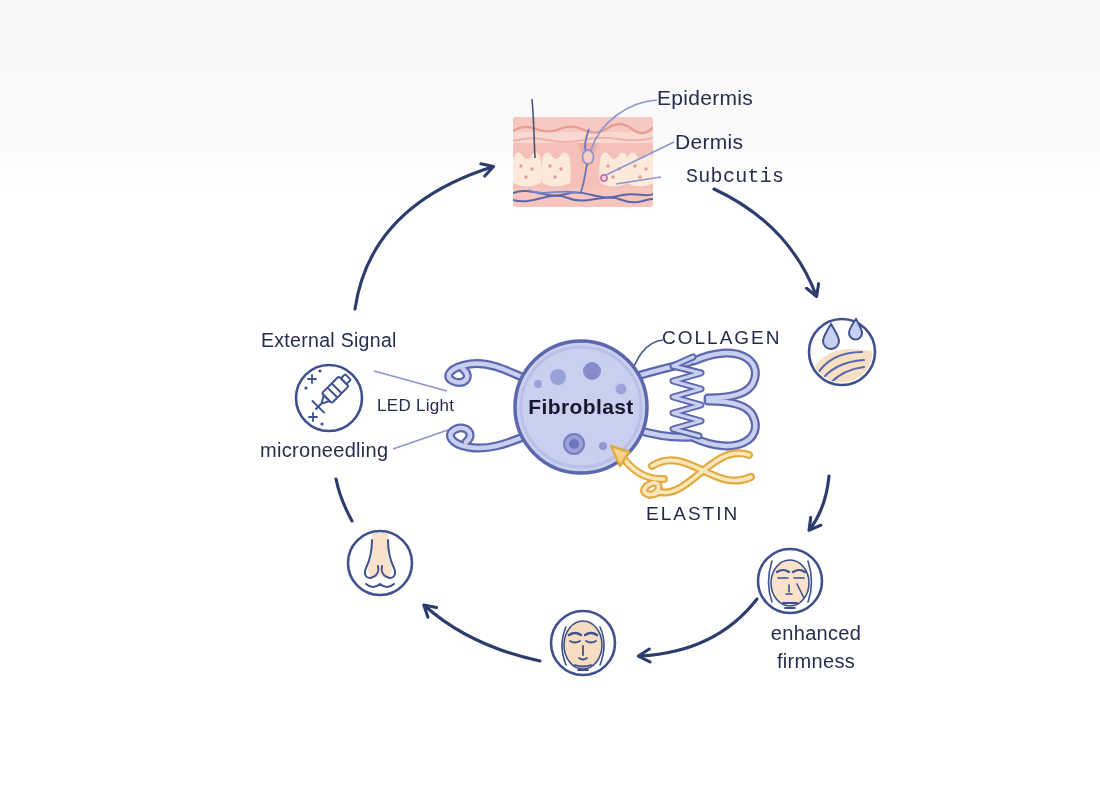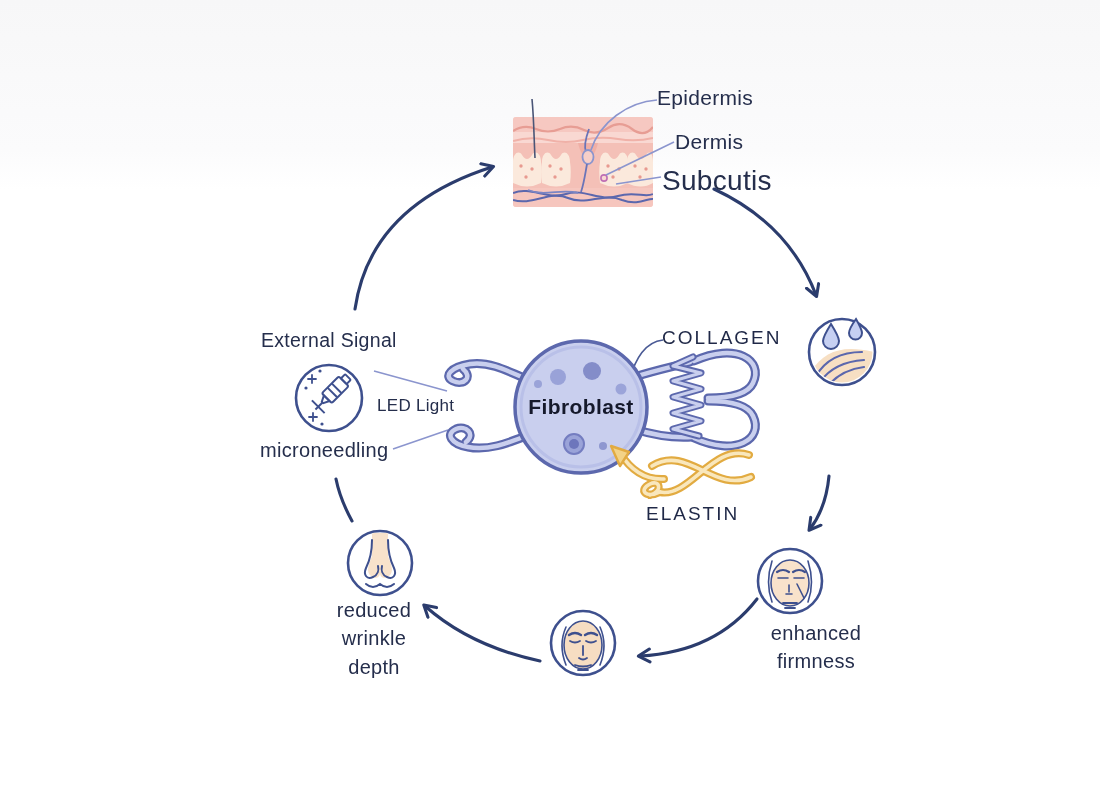--- a/index.html
+++ b/index.html
@@ -244,36 +244,33 @@
     <g fill="none" stroke="#3e508e" stroke-width="2" stroke-linecap="round">
       <path d="M372 540 C372 552 370 560 366 568 C363 575 367 580 373 577 C378 575 379 570 378 566"></path>
       <path d="M388 540 C388 552 390 560 394 568 C397 575 393 580 387 577 C382 575 381 570 382 566"></path>
       <path d="M366 584 Q373 590 380 584 Q387 590 394 584"></path>
     </g>
   </g>
 </svg>
 
 <div class="lbl" style="left:657px;top:86px;font-size:21px;">Epidermis</div>
 <div class="lbl" style="left:675px;top:130px;font-size:21px;">Dermis</div>
-<div class="lbl" style="left:662px;top:165px;font-size:28px;">Subcutis</div>
+<div class="lbl" style="left:686px;top:165px;font-size:20px;font-family:Liberation Mono, monospace;">Subcutis</div>
 
 <div class="lbl caps" style="left:662px;top:327px;">COLLAGEN</div>
 <div class="lbl caps" style="left:646px;top:503px;">ELASTIN</div>
 <div class="lbl cell-name" style="left:581px;top:407px;">Fibroblast</div>
 
 <div class="lbl" style="left:261px;top:329px;font-size:19.5px;">External Signal</div>
 <div class="lbl" style="left:377px;top:396px;font-size:17px;">LED Light</div>
 <div class="lbl" style="left:260px;top:439px;font-size:20px;">microneedling</div>
 
 <div class="lbl multiline" style="left:816px;top:619px;">enhanced
 firmness
 &amp; elasticity</div>
-<div class="lbl multiline" style="left:374px;top:596px;">reduced
-wrinkle
-depth</div>
 
 <div id="logo">
   <span class="ghost">prime</span>
   <span class="prime">prime</span>
   <span class="peptides">peptides</span>
 </div>
 
 </div>
 
 </body></html>

